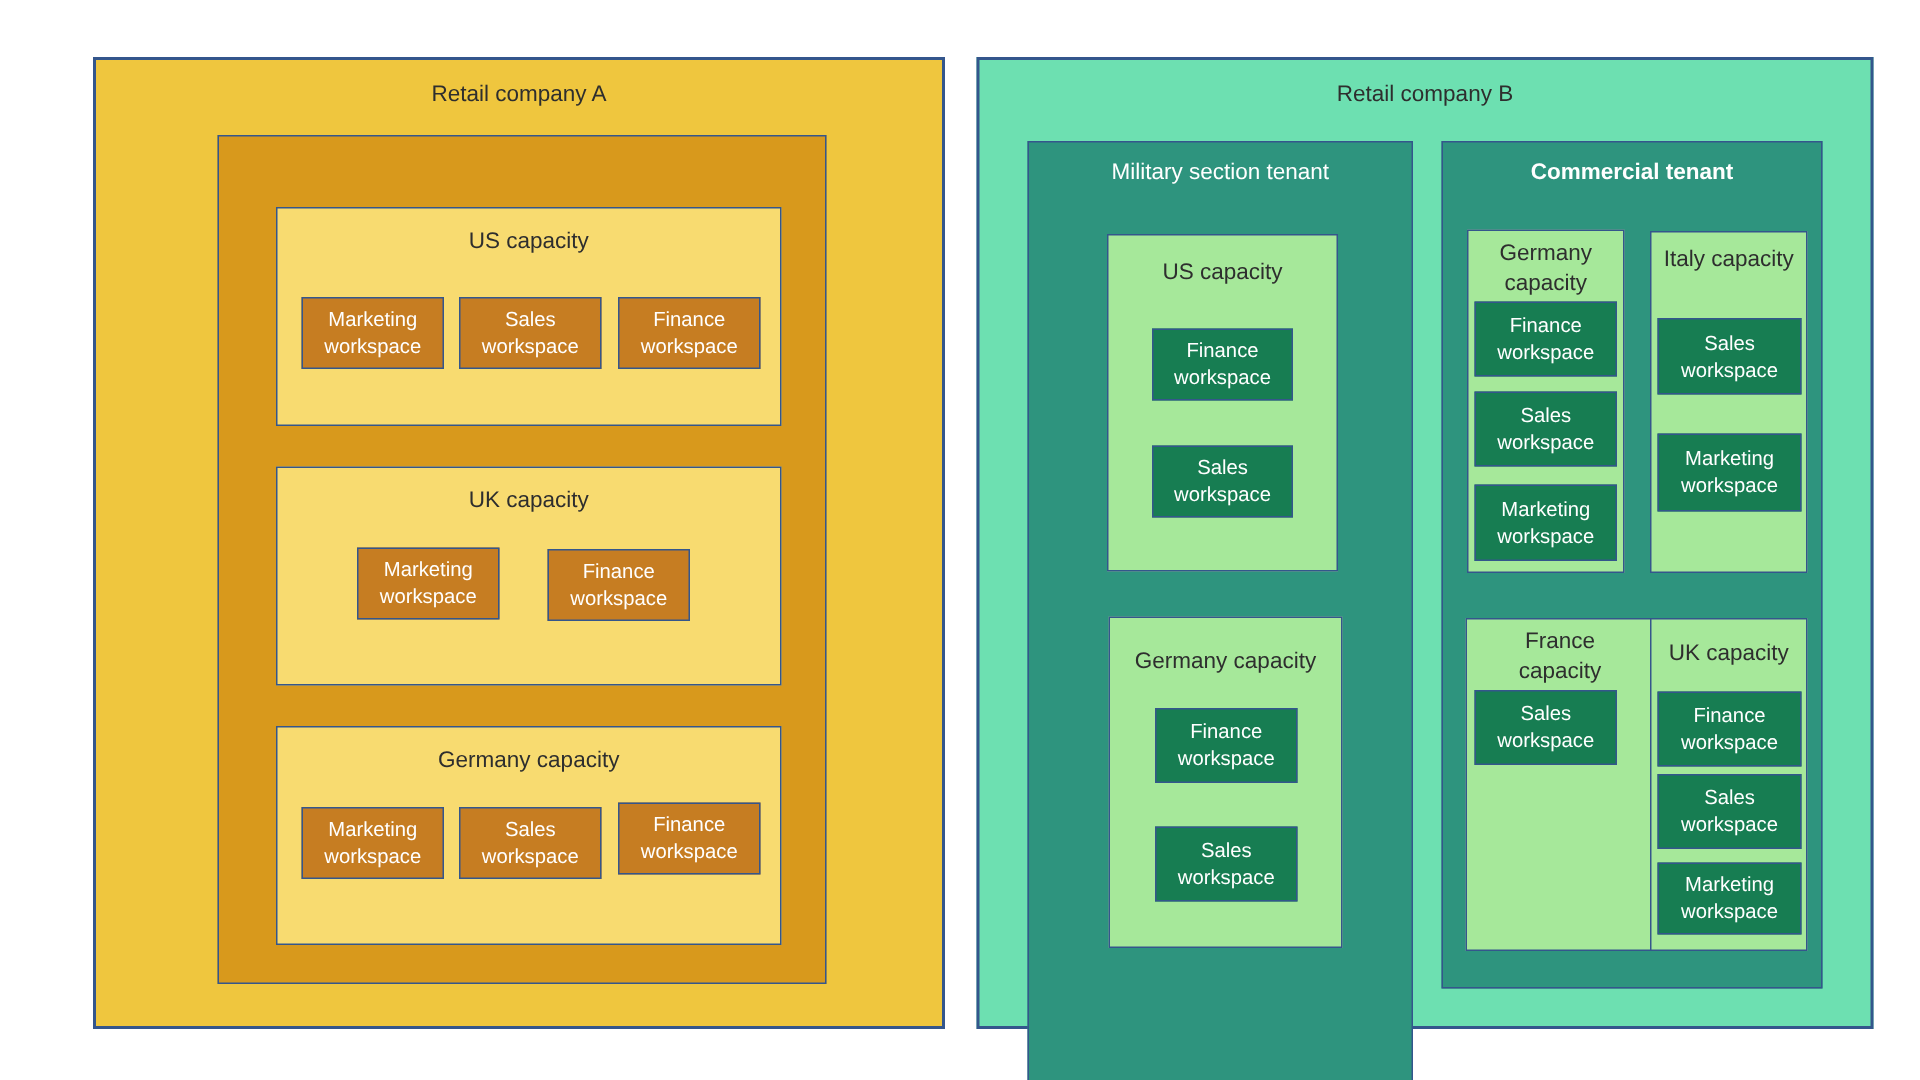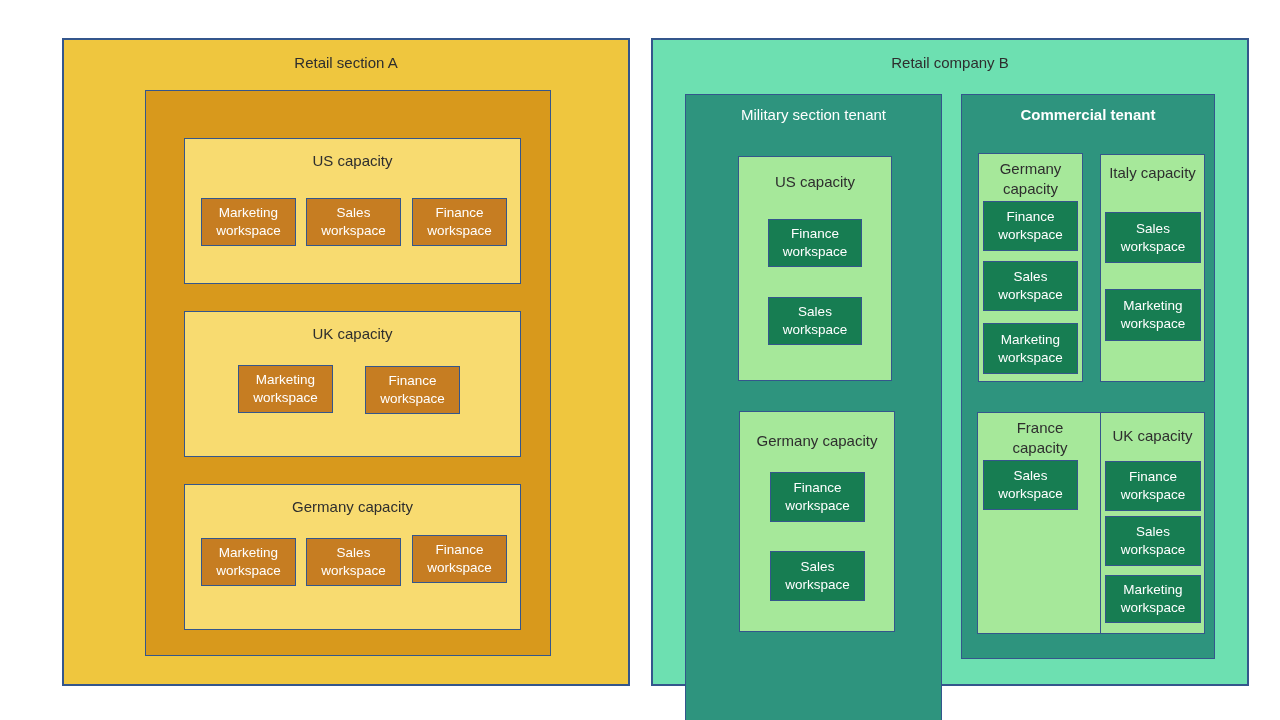--- a/index.html
+++ b/index.html
@@ -56,21 +56,21 @@
     color: var(--text-light);
     padding: 2px;
   }
 </style>
 </head>
 <body>
 
 <div class="canvas">
 
   <div class="box company company-a" style="left:62px; top:38px; width:568px; height:648px;">
-    <div class="label" style="padding-top:13px;">Retail section A</div>
+    <div class="label" style="padding-top:13px;">Retail company A</div>
 
     <div class="box tenant tenant-a" style="left:81px; top:50px; width:406px; height:566px;">
 
       <div class="box capacity capacity-a" style="left:38px; top:47px; width:337px; height:146px;">
         <div class="label" style="padding-top:12px;">US capacity</div>
         <div class="box workspace workspace-a" style="left:16px; top:59px; width:95px; height:48px;">Marketing workspace</div>
         <div class="box workspace workspace-a" style="left:121px; top:59px; width:95px; height:48px;">Sales workspace</div>
         <div class="box workspace workspace-a" style="left:227px; top:59px; width:95px; height:48px;">Finance workspace</div>
       </div>
 

